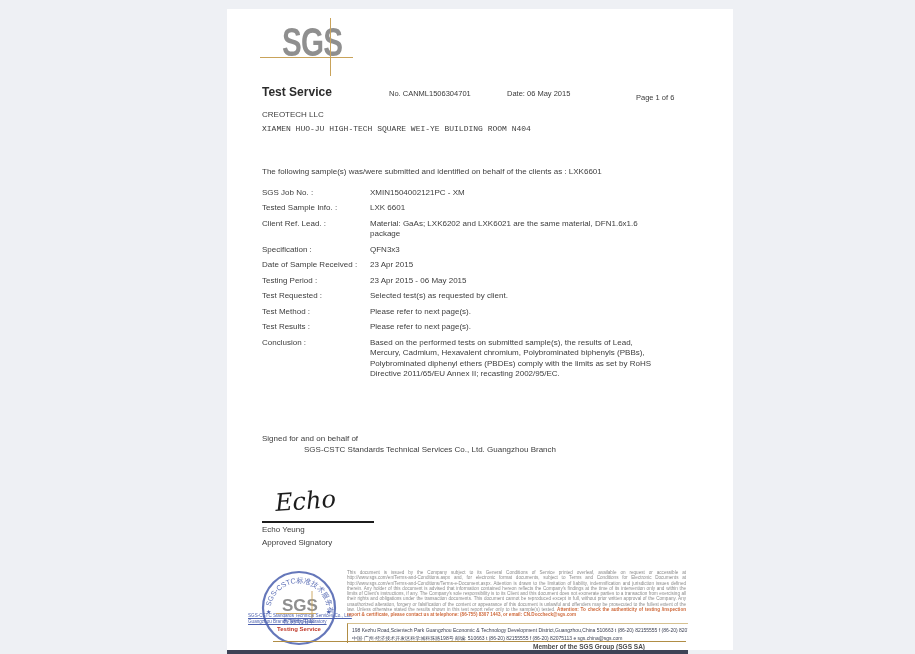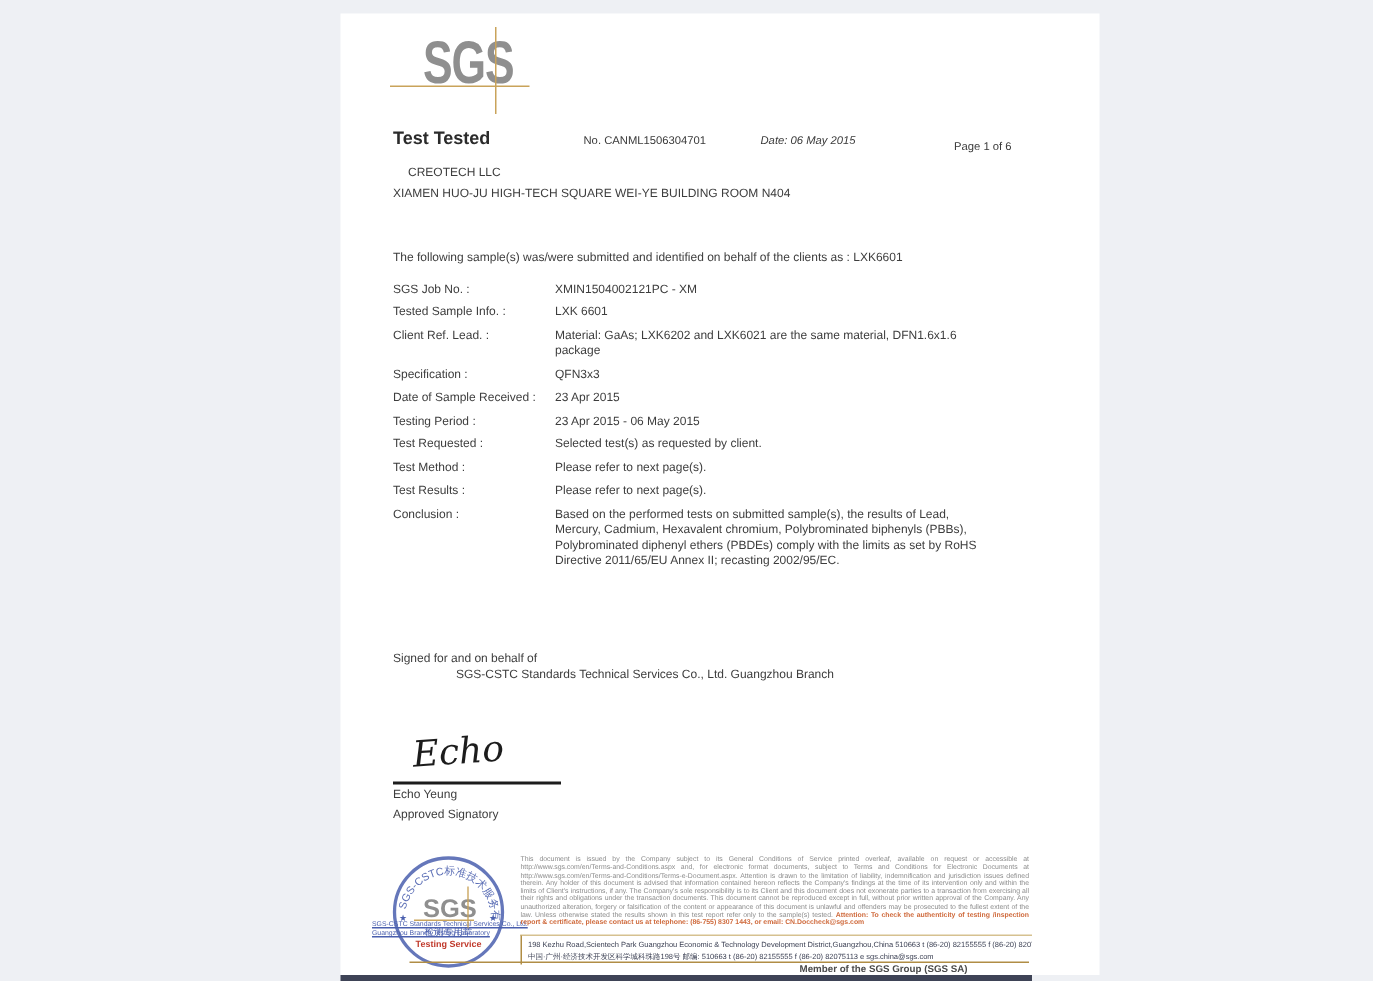--- a/index.html
+++ b/index.html
@@ -21,25 +21,25 @@
     left:55px;top:13px;
     font-size:40px;font-weight:800;line-height:40px;color:#8f8f8f;
     letter-spacing:-1px;transform:scaleX(0.74);transform-origin:left top;
   }
   .logo-hline{left:33px;top:48px;width:93px;height:1.4px;background:#c9a35a;}
   .logo-vline{left:103px;top:9px;width:1.4px;height:58px;background:#c9a35a;}
   
   .title{left:35px;top:76px;font-size:12px;font-weight:bold;color:#2b2b2b;}
   .h-small{font-size:7.5px;color:#3a3a3a;}
   .report-no{left:162px;top:80px;}
-  .report-date{left:280px;top:80px;font-style:italic;}
+  .report-date{left:280px;top:80px;}
   .report-page{left:369px;top:84px;margin-left:40px;}
   
-  .client-name{left:45px;top:101px;font-size:8px;}
-  .client-addr{left:35px;top:115px;font-size:8px;}
+  .client-name{left:35px;top:101px;font-size:8px;}
+  .client-addr{left:35px;top:115px;font-size:8px;font-family:Liberation Mono, monospace;}
   
   .info{left:35px;top:158px;width:392px;font-size:8px;line-height:10.5px;}
   .intro{margin-bottom:10px;}
   .row{display:flex;margin-bottom:5px;}
   .row .lbl{flex:0 0 108px;}
   .row .val{flex:1;}
   
   .sig-line1{left:35px;top:425px;font-size:8px;}
   .sig-line2{left:35px;top:436px;font-size:8px;margin-left:42px;}
   .sig-script{
@@ -74,21 +74,21 @@
 </style>
 </head>
 <body>
 
 <div class="page">
 
   <div class="abs logo-text">SGS</div>
   <div class="abs logo-hline"></div>
   <div class="abs logo-vline"></div>
 
-  <div class="abs title">Test Tested</div>
+  <div class="abs title">Test Service</div>
   <div class="abs h-small report-no">No. CANML1506304701</div>
   <div class="abs h-small report-date">Date: 06 May 2015</div>
   <div class="abs h-small report-page">Page 1 of 6</div>
 
   <div class="abs client-name">CREOTECH LLC</div>
   <div class="abs client-addr">XIAMEN HUO-JU HIGH-TECH SQUARE WEI-YE BUILDING ROOM N404</div>
 
   <div class="abs info">
     <div class="intro">The following sample(s) was/were submitted and identified on behalf of the clients as : LXK6601</div>
     <div class="row">

